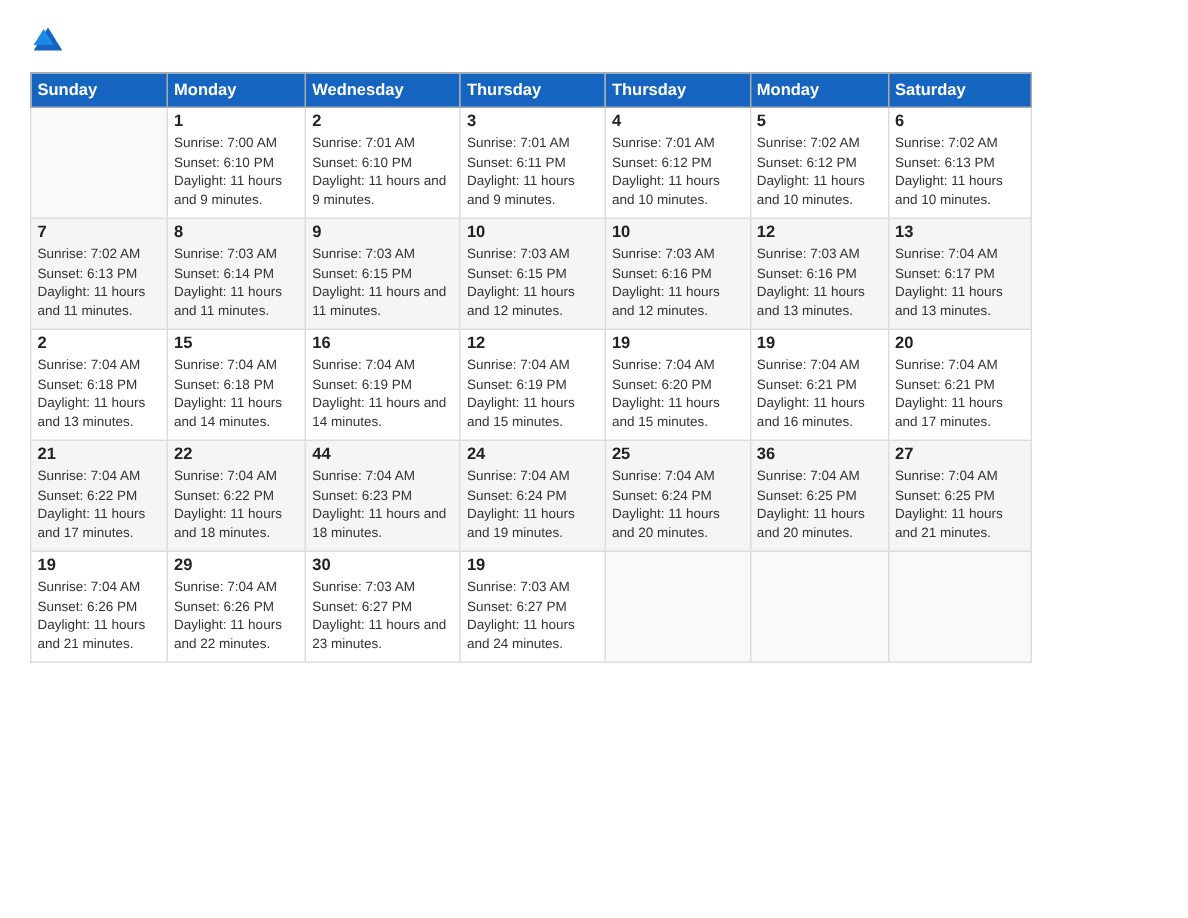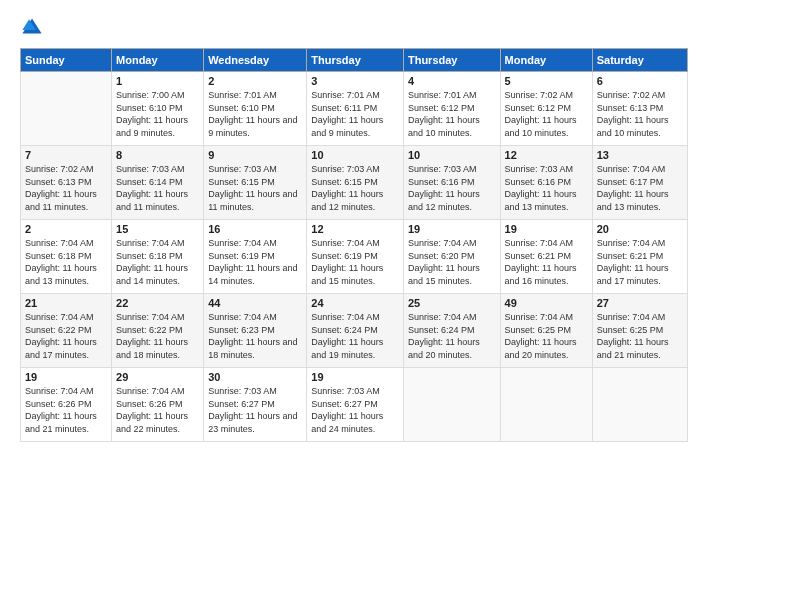--- a/index.html
+++ b/index.html
@@ -241,21 +241,21 @@
           </td>
           <td>
             <span class="day-num">24</span>
             <div class="day-detail">Sunrise: 7:04 AM<br>Sunset: 6:24 PM<br>Daylight: 11 hours and 19 minutes.</div>
           </td>
           <td>
             <span class="day-num">25</span>
             <div class="day-detail">Sunrise: 7:04 AM<br>Sunset: 6:24 PM<br>Daylight: 11 hours and 20 minutes.</div>
           </td>
           <td>
-            <span class="day-num">49</span>
+            <span class="day-num">36</span>
             <div class="day-detail">Sunrise: 7:04 AM<br>Sunset: 6:25 PM<br>Daylight: 11 hours and 20 minutes.</div>
           </td>
           <td>
             <span class="day-num">27</span>
             <div class="day-detail">Sunrise: 7:04 AM<br>Sunset: 6:25 PM<br>Daylight: 11 hours and 21 minutes.</div>
           </td>
         </tr>
         <tr>
           <td>
             <span class="day-num">19</span>

